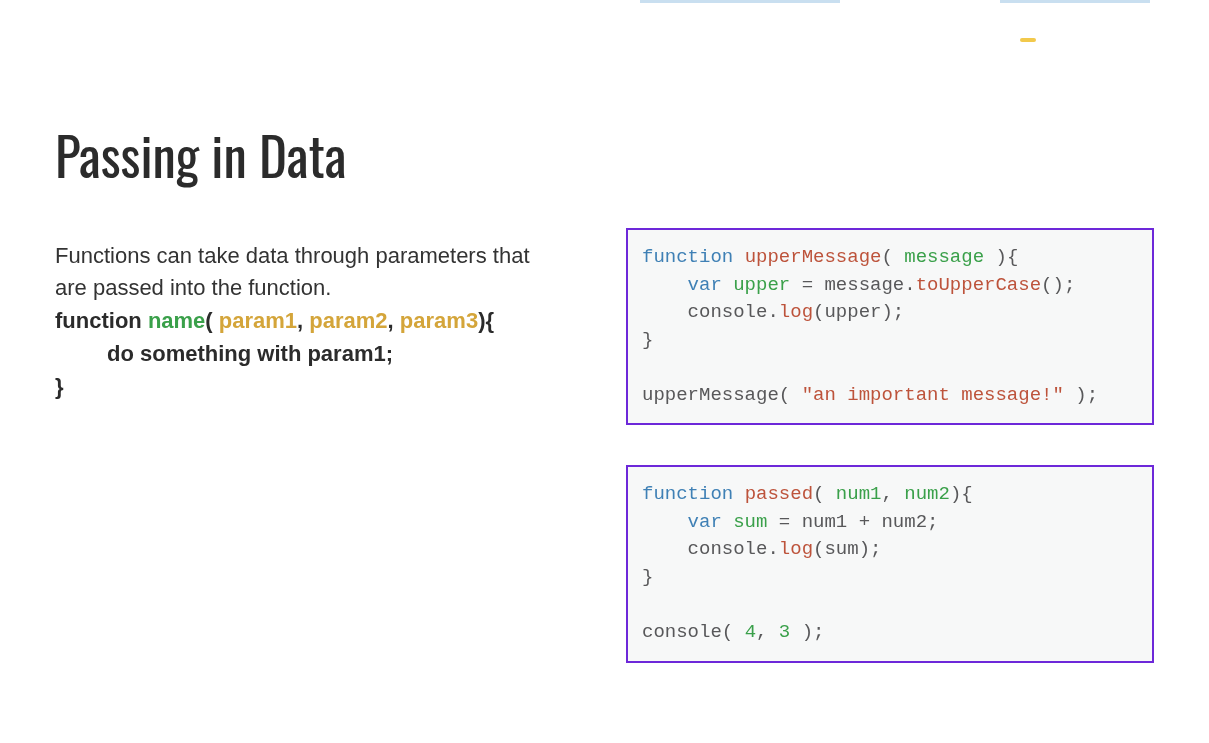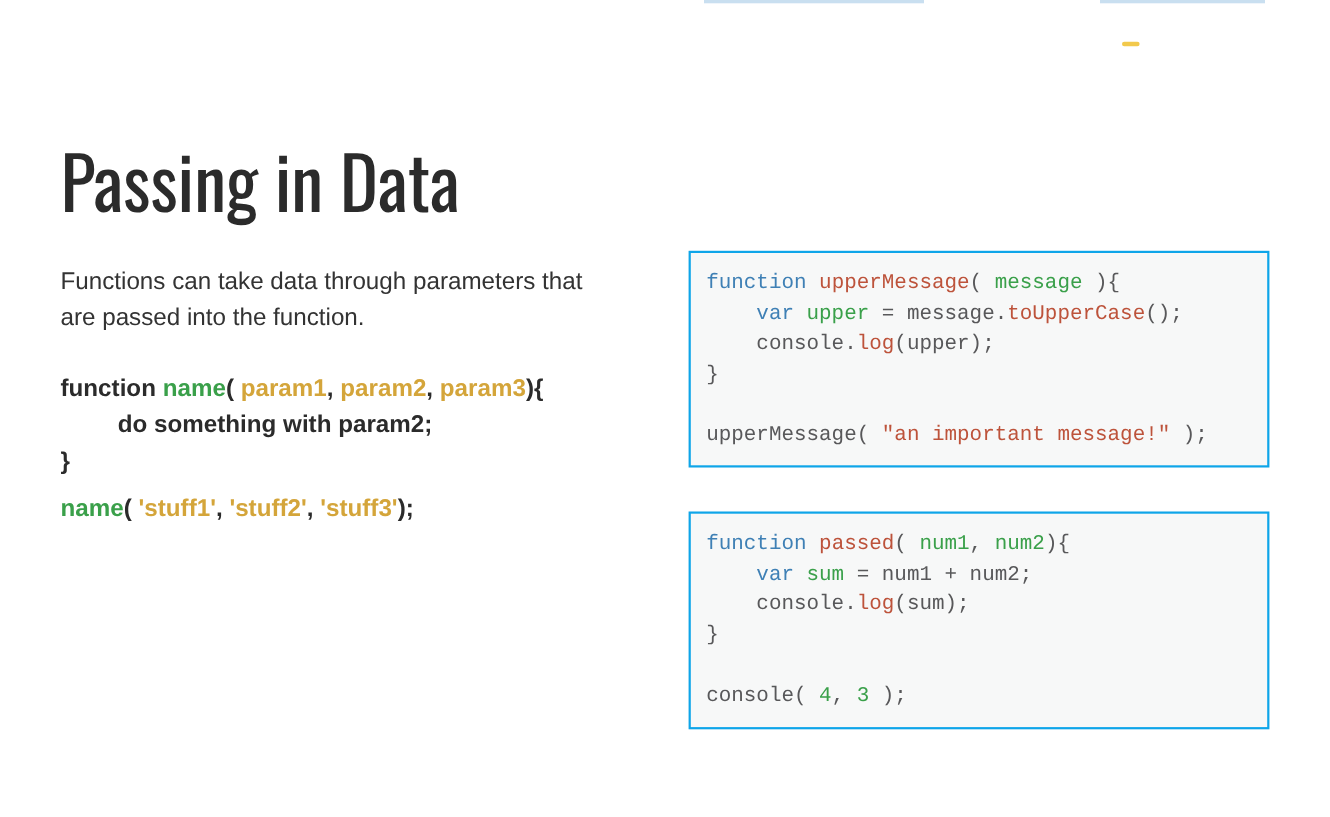--- a/index.html
+++ b/index.html
@@ -17,21 +17,21 @@
     }
     .slide {
       padding: 110px 55px 40px 55px;
       display: flex;
       gap: 50px;
     }
     .title {
       position: absolute;
       top: 115px;
       left: 55px;
-      font-size: 66px;
+      font-size: 53px;
       font-weight: 400;
       font-family: "Oswald", "Arial Narrow", sans-serif;
       font-stretch: condensed;
       letter-spacing: 0px;
       color: #2b2b2b;
       text-align: center;
     }
     .left-col {
       width: 540px;
       padding-top: 130px;
@@ -41,21 +41,20 @@
       padding-top: 118px;
       display: flex;
       flex-direction: column;
       gap: 40px;
       margin-left: 40px;
     }
     .desc {
       font-size: 22px;
       line-height: 1.45;
       color: #333;
-      margin-bottom: 32px;
     }
     .pseudo-block {
       font-size: 22px;
       font-weight: 700;
       line-height: 1.5;
       color: #2b2b2b;
       margin-bottom: 14px;
     }
     .pseudo-block .indent {
       padding-left: 52px;
@@ -71,21 +70,21 @@
     }
     .call-line {
       font-size: 22px;
       font-weight: 700;
       color: #2b2b2b;
     }
     .call-line .str {
       color: #d4a53a;
     }
     .code-box {
-      border: 2px solid #0ea5e9;
+      border: 2px solid #6d28d9;
       background: #f7f8f8;
       padding: 14px 14px;
       font-family: "Courier New", Courier, monospace;
       font-size: 19px;
       line-height: 1.45;
       color: #58585a;
       white-space: pre;
       width: 528px;
     }
     .kw { color: #3f80b5; }
@@ -130,27 +129,24 @@
 
 <div class="slide">
 
   <div class="left-col">
     <p class="desc">Functions can take data through parameters that are passed into the function.</p>
 
     <div class="pseudo-block">
       <div>
         <span>function </span><span class="fn-name">name</span><span>( </span><span class="param">param1</span><span>, </span><span class="param">param2</span><span>, </span><span class="param">param3</span><span>){</span>
       </div>
-      <span class="indent">do something with param2;</span>
+      <span class="indent">do something with param1;</span>
       <div>}</div>
     </div>
 
-    <div class="call-line">
-      <span class="fn-name">name</span><span>( </span><span class="str">'stuff1'</span><span>, </span><span class="str">'stuff2'</span><span>, </span><span class="str">'stuff3'</span><span>);</span>
-    </div>
   </div>
 
   <div class="right-col">
     <div class="code-box"><span class="kw">function </span><span class="fnc">upperMessage</span><span>( </span><span class="pr">message</span><span> ){</span>
 <span>    </span><span class="kw">var </span><span class="pr">upper</span><span> = message.</span><span class="fnc">toUpperCase</span><span>();</span>
 <span>    console.</span><span class="fnc">log</span><span>(upper);</span>
 <span>}</span>
 <span></span>
 <span>upperMessage( </span><span class="strc">"an important message!"</span><span> );</span></div>
 

